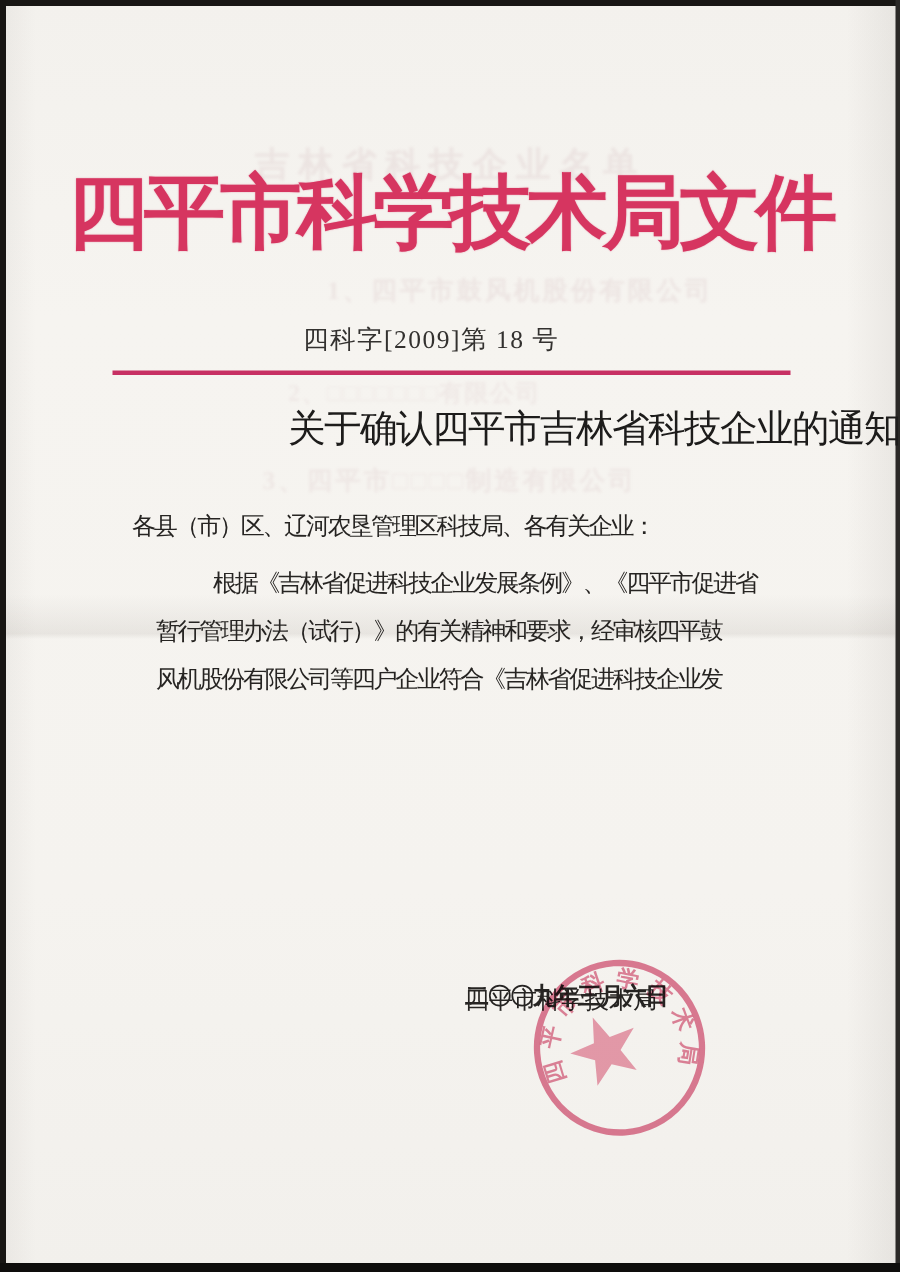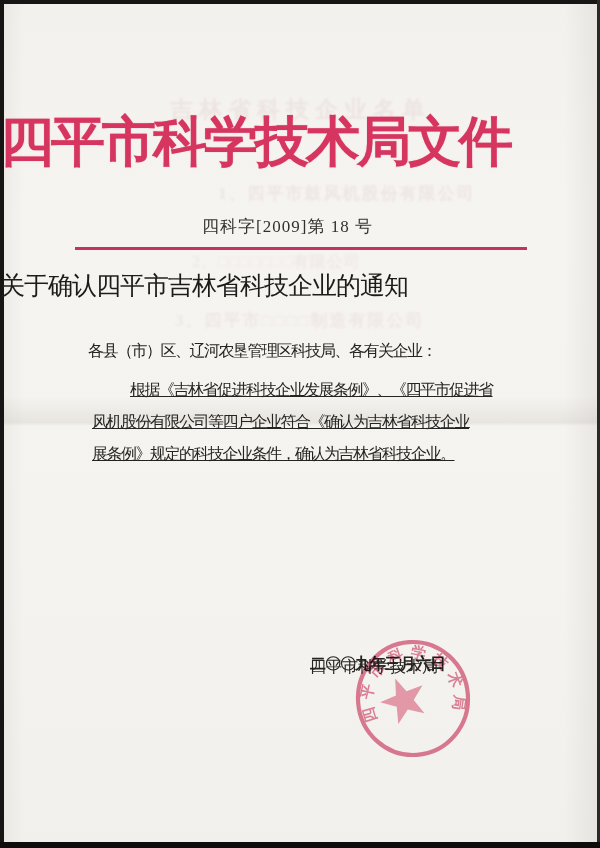--- a/index.html
+++ b/index.html
@@ -20,34 +20,34 @@
   .crease{left:4px;top:396px;width:593px;height:30px;
     background:linear-gradient(180deg, rgba(110,100,90,0) 0%, rgba(110,100,90,0.05) 45%, rgba(110,100,90,0.10) 88%, rgba(110,100,90,0) 100%);}
   
   .ghost{color:#c09aa0;opacity:0.16;filter:blur(1.1px);white-space:nowrap;font-weight:bold;}
   .ghost-1{left:170px;top:94px;font-size:23px;letter-spacing:6px;}
   .ghost-2{left:218px;top:182px;font-size:17px;letter-spacing:2px;}
   .ghost-3{left:192px;top:252px;font-size:16px;letter-spacing:1px;opacity:0.12;}
   .ghost-4{left:175px;top:309px;font-size:17px;letter-spacing:2px;opacity:0.14;}
   
   .header-title{
-    left:0;top:106px;width:600px;
+    left:0;top:106px;width:600px;text-align:center;
     font-size:54px;font-weight:bold;letter-spacing:-3px;
     color:#d63560;white-space:nowrap;
     text-shadow:0 0 1px rgba(214,53,96,0.55);
   }
   .doc-number{left:0;top:215px;width:575px;text-align:center;font-size:17px;color:#33312f;letter-spacing:1px;white-space:nowrap;}
   .red-line{left:75px;top:247px;width:452px;height:2.5px;background:#c73063;}
   .doc-title{
-    left:0;top:269px;width:600px;text-align:left;
+    left:0;top:269px;width:600px;text-align:right;
     font-size:25px;color:#1d1c1b;letter-spacing:-1px;font-weight:500;white-space:nowrap;
   }
   .body-text{color:#262422;font-size:16px;letter-spacing:-1.5px;white-space:nowrap;}
   .salutation{left:88px;top:341px;}
-  .body-block{left:92px;top:374px;line-height:32px;text-decoration:underline;}
+  .body-block{left:104px;top:374px;line-height:32px;}
   .body-block .line{height:32px;}
   .body-block .indent{padding-left:38px;}
   .attachment{left:88px;top:558px;letter-spacing:-1px;}
   .signature{left:310px;top:657px;letter-spacing:0px;}
   .doc-date{left:310px;top:654px;letter-spacing:-1px;font-weight:bold;}
   
   .seal{left:340px;top:630px;width:170px;height:145px;mix-blend-mode:multiply;}
 </style>
 </head>
 <body>
@@ -70,22 +70,22 @@
   <div class="abs doc-number">四科字[2009]第 18 号</div>
 
   <div class="abs red-line"></div>
 
   <div class="abs doc-title">关于确认四平市吉林省科技企业的通知</div>
 
   <div class="abs body-text salutation">各县（市）区、辽河农垦管理区科技局、各有关企业：</div>
 
   <div class="abs body-text body-block">
     <div class="line indent">根据《吉林省促进科技企业发展条例》、《四平市促进省</div>
-    <div class="line">风机股份有限公司等四户企业符合《确认为吉林省科技企业</div>
-    <div class="line">展条例》规定的科技企业条件，确认为吉林省科技企业。</div>
+    <div class="line">暂行管理办法（试行）》的有关精神和要求，经审核四平鼓</div>
+    <div class="line">风机股份有限公司等四户企业符合《吉林省促进科技企业发</div>
   </div>
 
 
   <div class="abs body-text signature">四平市科学技术局</div>
   <div class="abs body-text doc-date">二〇〇九年三月六日</div>
 
   <svg class="abs seal" viewBox="0 0 170 145" xmlns="http://www.w3.org/2000/svg">
     <g opacity="0.8" transform="rotate(-4 73 68.5)">
       <ellipse cx="73" cy="68.5" rx="55" ry="56.5" fill="none" stroke="#d64d72" stroke-width="4.2" stroke-opacity="0.9"></ellipse>
       <polygon points="56.6,47.2 67.0,60.9 83.4,55.9 73.6,70 83.4,84.1 67.0,79.1 56.6,92.8 56.2,75.6 40,70 56.2,64.4" fill="#e4738f" fill-opacity="0.85"></polygon>

